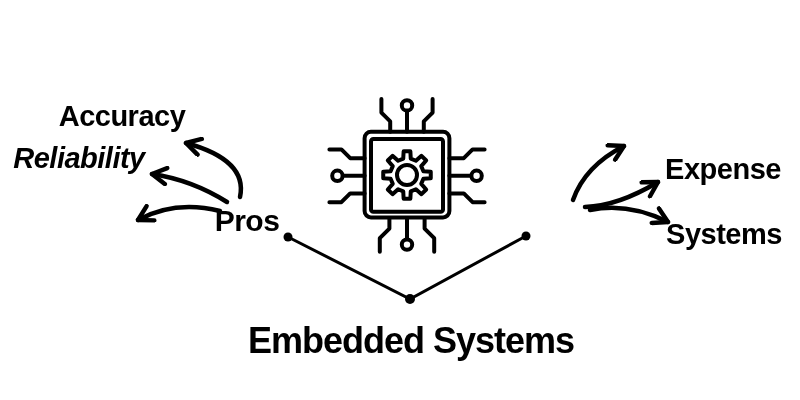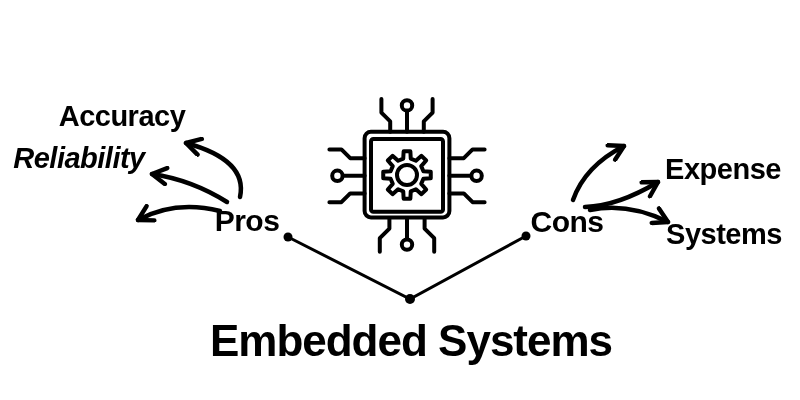--- a/index.html
+++ b/index.html
@@ -12,21 +12,21 @@
   }
   .canvas{position:relative;width:636px;height:400px;background:var(--bg,#ffffff);}
   .overlay{position:absolute;left:0;top:0;width:800px;height:400px;color:var(--ink,#000000);}
   .lbl{
     position:absolute;transform:translate(-50%,-50%);
     font-weight:700;white-space:nowrap;line-height:1;
     letter-spacing:-0.5px;
   }
   .branch{font-size:29px;}
   .hub{font-size:30px;}
-  .title{font-size:44px;letter-spacing:-1px;text-align:right;}
+  .title{font-size:36px;letter-spacing:-1px;text-align:right;}
 </style>
 </head>
 <body style="--ink: #000000; --bg: #ffffff;">
 
 <div class="canvas">
 
   <svg class="overlay" viewBox="0 0 800 400">
     <defs>
       <marker id="arrowhead" viewBox="0 0 10 10" refX="8.5" refY="5" markerWidth="4.5" markerHeight="4.5" orient="auto" markerUnits="strokeWidth">
         <path d="M1.5,1 L8.5,5 L1.5,9" fill="none" stroke="currentColor" stroke-width="2.2" stroke-linecap="round" stroke-linejoin="round"></path>
@@ -81,18 +81,17 @@
         <circle cx="187" cy="101" r="6.5"></circle>
         <path d="M153,123 H171 L182,134 H197"></path>
       </g>
     </svg>
   </svg>
 
   <div class="lbl branch" style="left:122px;top:116px;">Accuracy</div>
   <div class="lbl branch" style="left:79px;top:158px;font-style:italic;">Reliability</div>
   <div class="lbl hub" style="left:247px;top:221px;">Pros</div>
 
-  <div class="lbl hub" style="left:567px;top:222px;">Cons</div>
   <div class="lbl branch" style="left:723px;top:169px;">Expense</div>
   <div class="lbl branch" style="left:724px;top:234px;">Systems</div>
 
   <div class="lbl title" style="left:411px;top:341px;">Embedded Systems</div>
 </div>
 
 </body></html>

